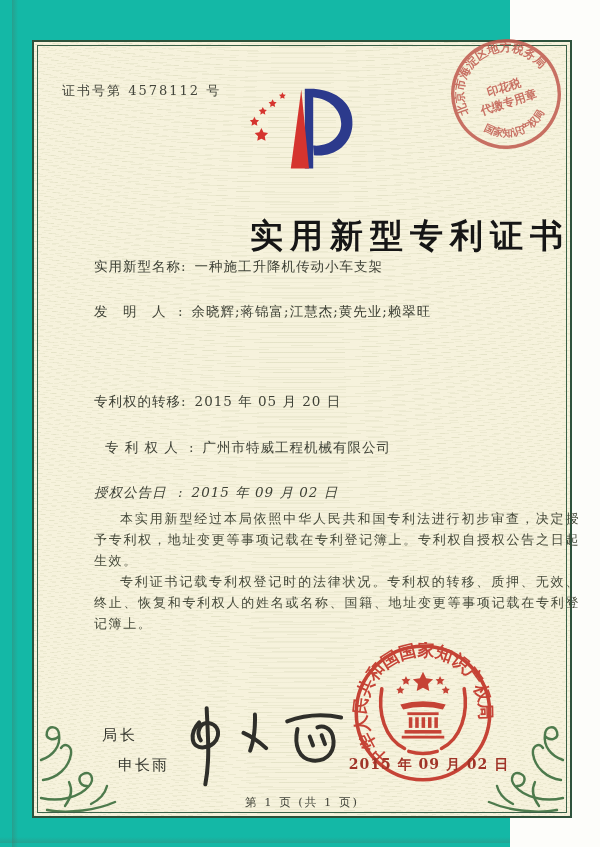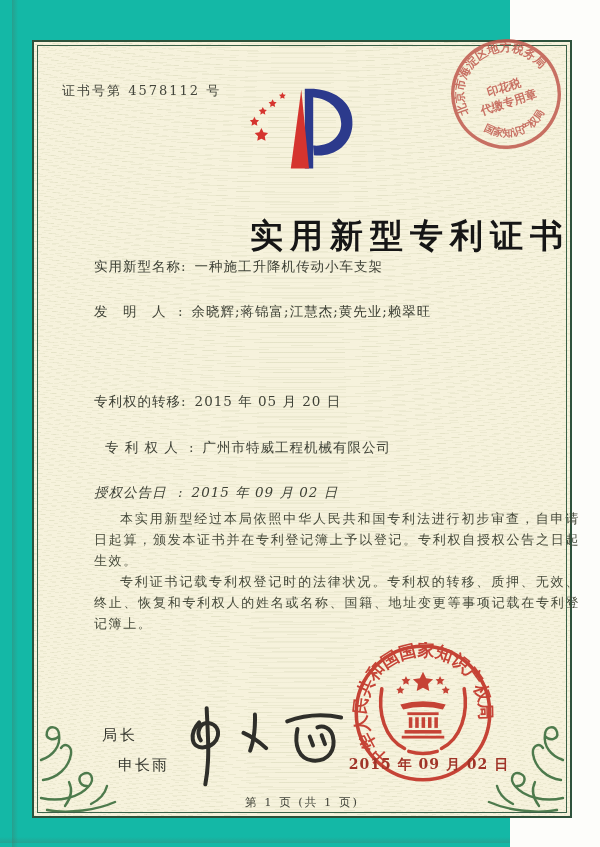--- a/index.html
+++ b/index.html
@@ -109,21 +109,21 @@
       <span class="field-label">专利权的转移</span><span class="field-colon">:</span><span>2015 年 05 月 20 日</span>
     </div>
     <div class="field-row row-4" style="top:397px;">
       <span class="field-label">专 利 权 人</span><span class="field-colon">:</span><span>广州市特威工程机械有限公司</span>
     </div>
     <div class="field-row row-5" style="top:442px;font-style:italic;">
       <span class="field-label">授权公告日</span><span class="field-colon">:</span><span>2015 年 09 月 02 日</span>
     </div>
 
     <div class="paragraphs" style="top:466px;">
-      <p>本实用新型经过本局依照中华人民共和国专利法进行初步审查，自申请日起算，颁发本证书并在专利登记簿上予以登记。专利权自授权公告之日起生效。</p>
+      <p>本实用新型经过本局依照中华人民共和国专利法进行初步审查，决定授予专利权，地址变更等事项记载在专利登记簿上。专利权自授权公告之日起生效。</p>
       <p>专利证书记载专利权登记时的法律状况。专利权的转移、质押、无效、终止、恢复和专利权人的姓名或名称、国籍、地址变更等事项记载在专利登记簿上。</p>
     </div>
 
     <div class="signer-title" style="top:684px;">局长</div>
     <div class="signer-name" style="top:714px;">申长雨</div>
 
     <div class="signature" style="left:136px; top:658px;">
       <svg viewBox="0 0 200 90" width="200" height="90" fill="none" stroke="#2f2f2a" stroke-width="4" stroke-linecap="round" stroke-linejoin="round">
 
         <path d="M30,20 C20,30 20,46 34,45 C50,44 54,24 40,21 C31,19 26,30 31,38"></path>

